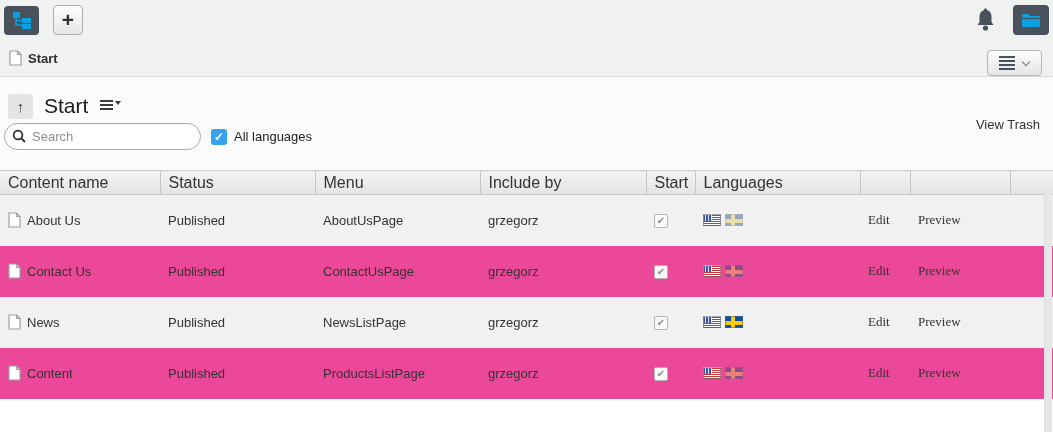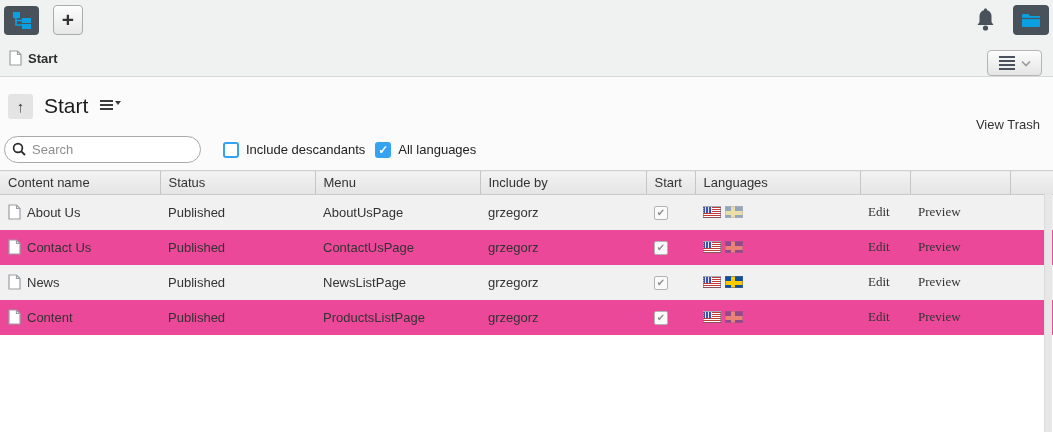--- a/index.html
+++ b/index.html
@@ -32,41 +32,41 @@
   .up-btn { width:25px; height:25px; background:#e4e4e4; border-radius:3px; border:none;
     color:#3d3d3d; font-size:15px; font-weight:bold; cursor:pointer; line-height:23px; text-align:center; }
   .page-title { font-size:21px; color:#1b1b1b; margin-left:11px; }
   .opts-icon { margin-left:12px; position:relative; width:20px; height:12px; cursor:pointer; }
   .opts-icon i { position:absolute; left:0; width:13px; height:2px; background:#3c3c3c; }
   .opts-icon i:nth-child(1){top:0;} .opts-icon i:nth-child(2){top:4px;} .opts-icon i:nth-child(3){top:8px;}
   .opts-icon .tri { position:absolute; left:15px; top:1px; width:0; height:0;
     border-left:3px solid transparent; border-right:3px solid transparent; border-top:4px solid #3c3c3c; }
   .view-trash { position:absolute; right:13px; top:40px; color:#333; cursor:pointer; }
 
-  .filter-row { display:flex; align-items:center; padding-left:4px; margin-top:17px; }
+  .filter-row { display:flex; align-items:center; padding-left:4px; margin-top:4px; }
   .search-wrap { position:relative; }
   .search-input { width:197px; height:27px; border:1px solid #a9a9a9; border-radius:14px;
     padding:0 10px 0 27px; font-size:13px; font-family:"Liberation Sans",sans-serif; color:#444;
     background:#fff; outline:none; }
   .search-input::placeholder { color:#8e8e8e; }
   .search-icon { position:absolute; left:8px; top:6px; }
   .cb-group { display:flex; align-items:center; margin-left:22px; }
   .cb { width:16px; height:16px; border:2px solid #35a3ef; border-radius:3px; background:#fff;
     display:inline-flex; align-items:center; justify-content:center; cursor:pointer; }
   .cb.checked { background:#35a3ef; border-color:#35a3ef; }
   .cb.checked::after { content:"✓"; color:#fff; font-size:12px; font-weight:bold; line-height:1; }
   .cb-label { margin-left:7px; color:#222; }
 
   
   table { border-collapse:collapse; table-layout:fixed; width:1053px; }
   thead th { height:24px; background:linear-gradient(#f3f3f3,#e4e4e4);
     border-top:1px solid #cfcfcf; border-bottom:1px solid #c9c9c9; border-left:1px solid #c6c6c6;
-    font-weight:normal; text-align:left; padding-left:8px; color:#333; font-size:13px; }
+    font-weight:normal; text-align:left; padding-left:8px; color:#333; font-size:16px; }
   thead th:first-child { border-left:none; }
-  tbody td { height:35px; padding-left:8px; vertical-align:middle; }
+  tbody td { height:51px; padding-left:8px; vertical-align:middle; }
   tbody tr { background:#ec4899; cursor:pointer; }
   tbody tr.alt { background:#f1f1f2; }
   .name-cell { display:flex; align-items:center; gap:6px; }
   .row-cb { width:14px; height:14px; border:1px solid #b3b3b3; border-radius:2px; background:#fafafa;
     display:inline-flex; align-items:center; justify-content:center; }
   .row-cb.checked::after { content:"✔"; color:#8f8f8f; font-size:10px; line-height:1; }
   .lang-cell { display:flex; align-items:center; gap:4px; }
   .flag { width:18px; height:12px; display:inline-block; position:relative;
     border:1px solid rgba(90,105,120,.55); }
   .flag-us { background:repeating-linear-gradient(to bottom,#c03a3a 0 1px,#fff 1px 2px); }
@@ -160,24 +160,20 @@
 
   <div class="filter-row">
     <span class="search-wrap">
       <span class="search-icon">
         <svg width="15" height="15" viewBox="0 0 15 15">
           <circle cx="6" cy="6" r="4.4" fill="none" stroke="#2c2c2c" stroke-width="1.7"></circle>
           <path d="M9.3 9.3 L13 13" stroke="#2c2c2c" stroke-width="1.9"></path>
         </svg>
       </span>
       <input class="search-input" type="text" placeholder="Search" style="">
-    </span>
-    <span class="cb-group">
-      <span class="cb"></span>
-      <span class="cb-label">Include descandants</span>
     </span>
     <span class="cb-group" style="margin-left:10px">
       <span class="cb checked"></span>
       <span class="cb-label">All languages</span>
     </span>
   </div>
 </div>
 
 <table>
   <colgroup>

